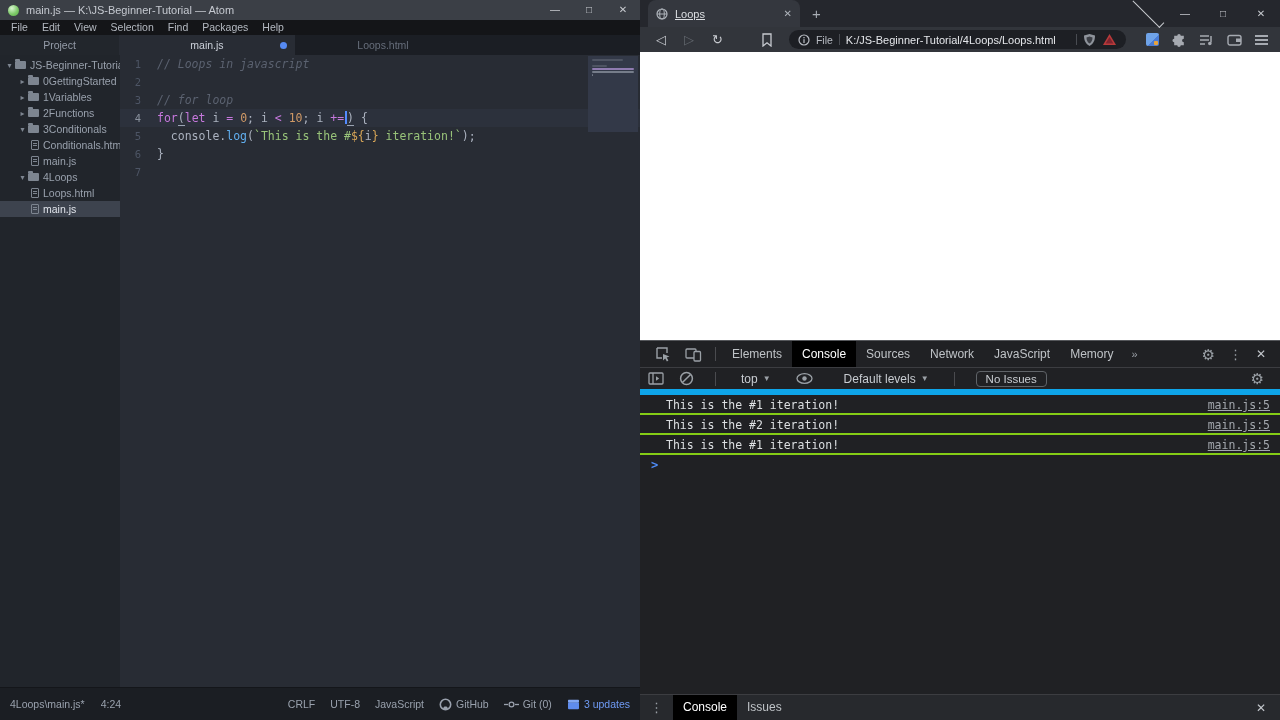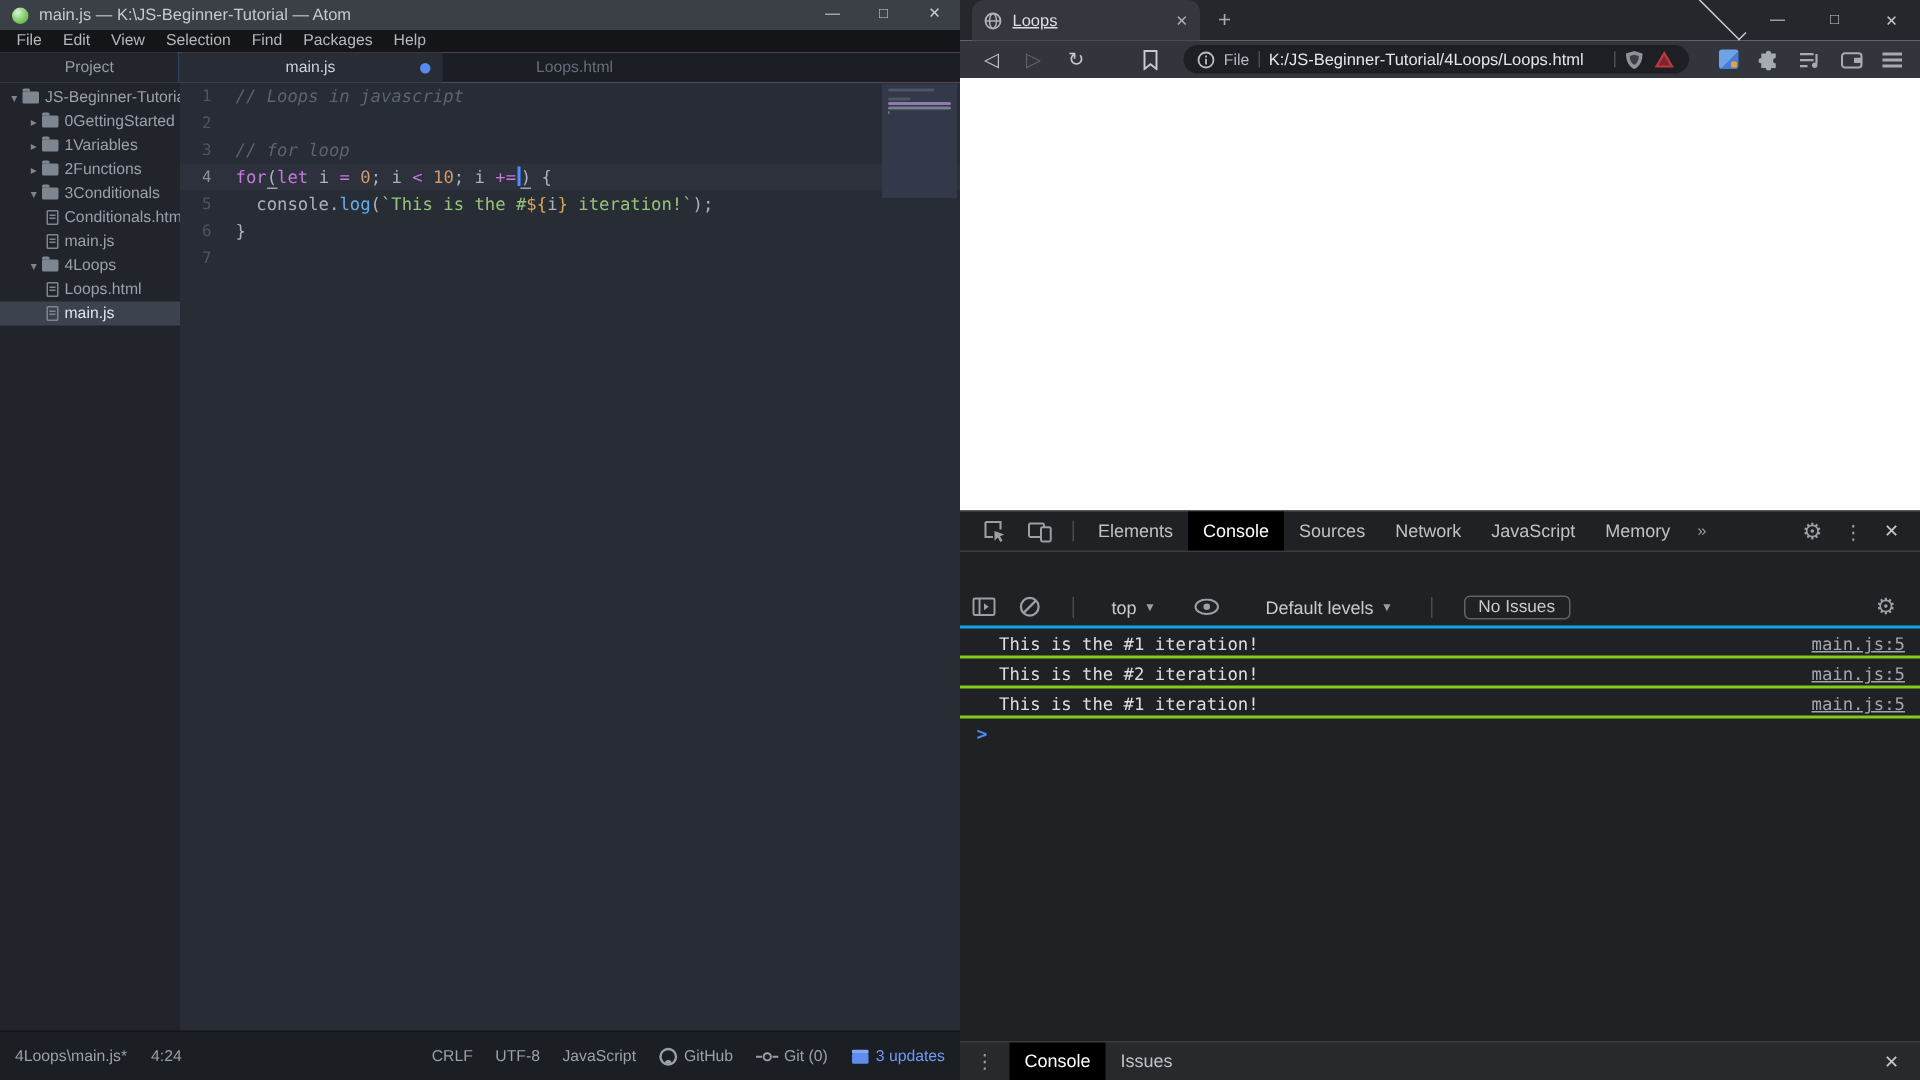--- a/index.html
+++ b/index.html
@@ -92,21 +92,21 @@
     font-size:12px; color:#bfc3c7; }
   .dt-tabrow { height:27px; display:flex; align-items:center; border-bottom:1px solid #3c3d41; padding-left:8px; }
   .dt-sep { width:1px; height:14px; background:#4a4b4f; margin:0 6px; }
   .dt-tab { padding:0 10px; line-height:26px; height:26px; color:#bfc3c7; }
   .dt-tab.active { background:#000; color:#fff; }
   .dt-more { color:#9aa0a6; padding:0 8px; font-size:11px; }
   .dt-rightico { margin-left:auto; display:flex; align-items:center; gap:14px; padding-right:14px; color:#9aa0a6; }
   .gear { font-size:15px; color:#9aa0a6; line-height:1; }
   .kebab { font-size:13px; color:#9aa0a6; }
   .dt-close { font-size:12px; color:#c3c7cc; }
-  .dt-toolbar { height:27px; display:flex; align-items:center; border-bottom:2px solid #0ea5e9; padding:0 8px; gap:15px;margin-top:24px; }
+  .dt-toolbar { height:27px; display:flex; align-items:center; border-bottom:6px solid #0ea5e9; padding:0 8px; gap:15px; }
   .dd { display:flex; align-items:center; gap:5px; color:#c8ccd1; padding:0 4px; }
   .dd .caret { font-size:8px; color:#9aa0a6; }
   .dt-filter { width:262px; height:19px; background:transparent; border:1px solid #585b60; border-radius:3px;
     color:#e8eaed; font-size:12px; padding:0 7px; font-family:"Liberation Sans",sans-serif; outline:none; }
   .dt-filter::placeholder { color:#9aa0a6; }
   .no-issues { border:1px solid #5f6368; border-radius:4px; padding:1px 9px; color:#c8ccd1; font-size:11.5px; }
   .dt-msg { height:20px; line-height:20px; border-bottom:2px solid #84cc16; display:flex;
     font-family:"DejaVu Sans Mono", monospace; font-size:11.5px; color:#dcdfe2; padding-left:26px; }
   .msg-src { margin-left:auto; padding-right:10px; color:#a2a7ad; text-decoration:underline; }
   .dt-prompt { height:20px; line-height:20px; padding-left:11px; color:#4e8cf7;

